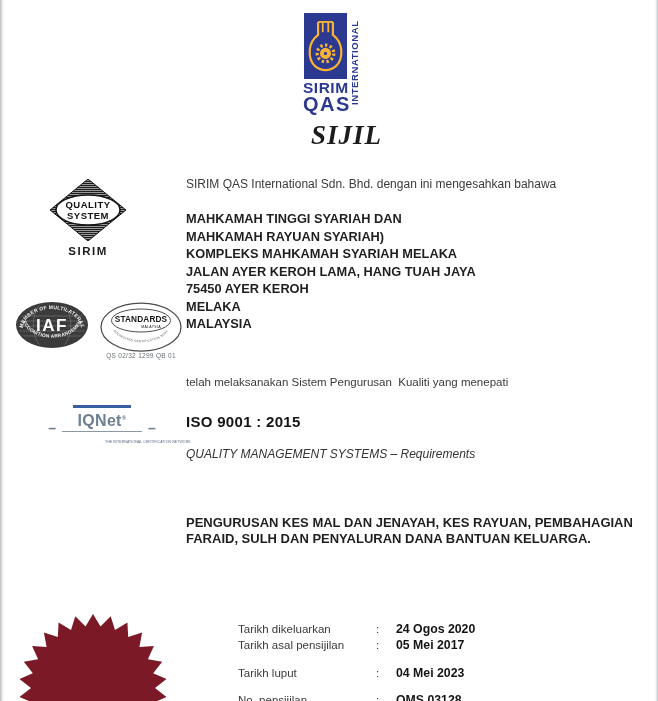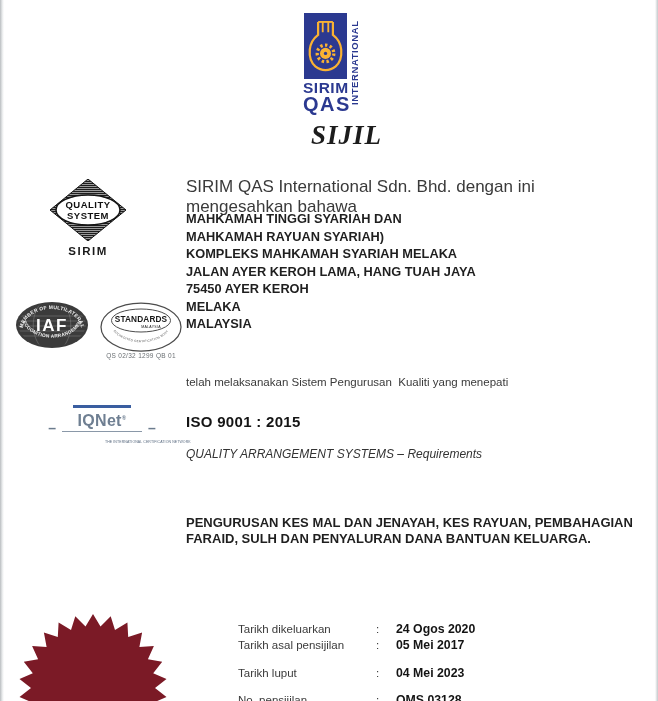--- a/index.html
+++ b/index.html
@@ -40,21 +40,21 @@
   
   .title{
     position:absolute;left:311px;top:120px;width:75px;text-align:left;
     font-family:"Liberation Serif", serif;
     font-style:italic;font-weight:bold;font-size:27px;color:#1c1c1c;
     letter-spacing:1px;
   }
 
   
   .col{position:absolute;left:186px;width:460px;}
-  .intro{top:177px;font-size:17px;}
+  .intro{top:177px;font-size:12px;}
   .recipient{top:210px;font-size:12.8px;font-weight:bold;color:#1f1f1f;line-height:17.5px;}
   .statement{top:376px;font-size:11.5px;white-space:pre-wrap;}
   .iso{top:413px;font-size:15px;font-weight:bold;color:#141414;letter-spacing:.3px;}
   .qms{top:447px;font-size:12px;font-style:italic;color:#333;}
   .skop{top:490px;font-size:11.5px;}
   .scope{top:515px;font-size:13px;font-weight:bold;color:#1f1f1f;line-height:15.5px;}
 
   
   .details{position:absolute;left:238px;top:602px;width:300px;font-size:11.5px;}
   .drow{position:absolute;left:0;height:16px;white-space:nowrap;}
@@ -119,21 +119,21 @@
     <div>KOMPLEKS MAHKAMAH SYARIAH MELAKA</div>
     <div>JALAN AYER KEROH LAMA, HANG TUAH JAYA</div>
     <div>75450 AYER KEROH</div>
     <div>MELAKA</div>
     <div>MALAYSIA</div>
   </div>
 
   <div class="col statement">telah melaksanakan Sistem Pengurusan  Kualiti yang menepati</div>
 
   <div class="col iso">ISO 9001 : 2015</div>
-  <div class="col qms">QUALITY ARRANGEMENT SYSTEMS – Requirements</div>
+  <div class="col qms">QUALITY MANAGEMENT SYSTEMS – Requirements</div>
 
   <div class="col scope">
     <div>PENGURUSAN KES MAL DAN JENAYAH, KES RAYUAN, PEMBAHAGIAN</div>
     <div>FARAID, SULH DAN PENYALURAN DANA BANTUAN KELUARGA.</div>
   </div>
 
   <div class="details">
     <div class="drow drow1">
       <span class="lbl">Tarikh dikeluarkan</span><span class="sep">:</span><span class="val">24 Ogos 2020</span>
     </div>

